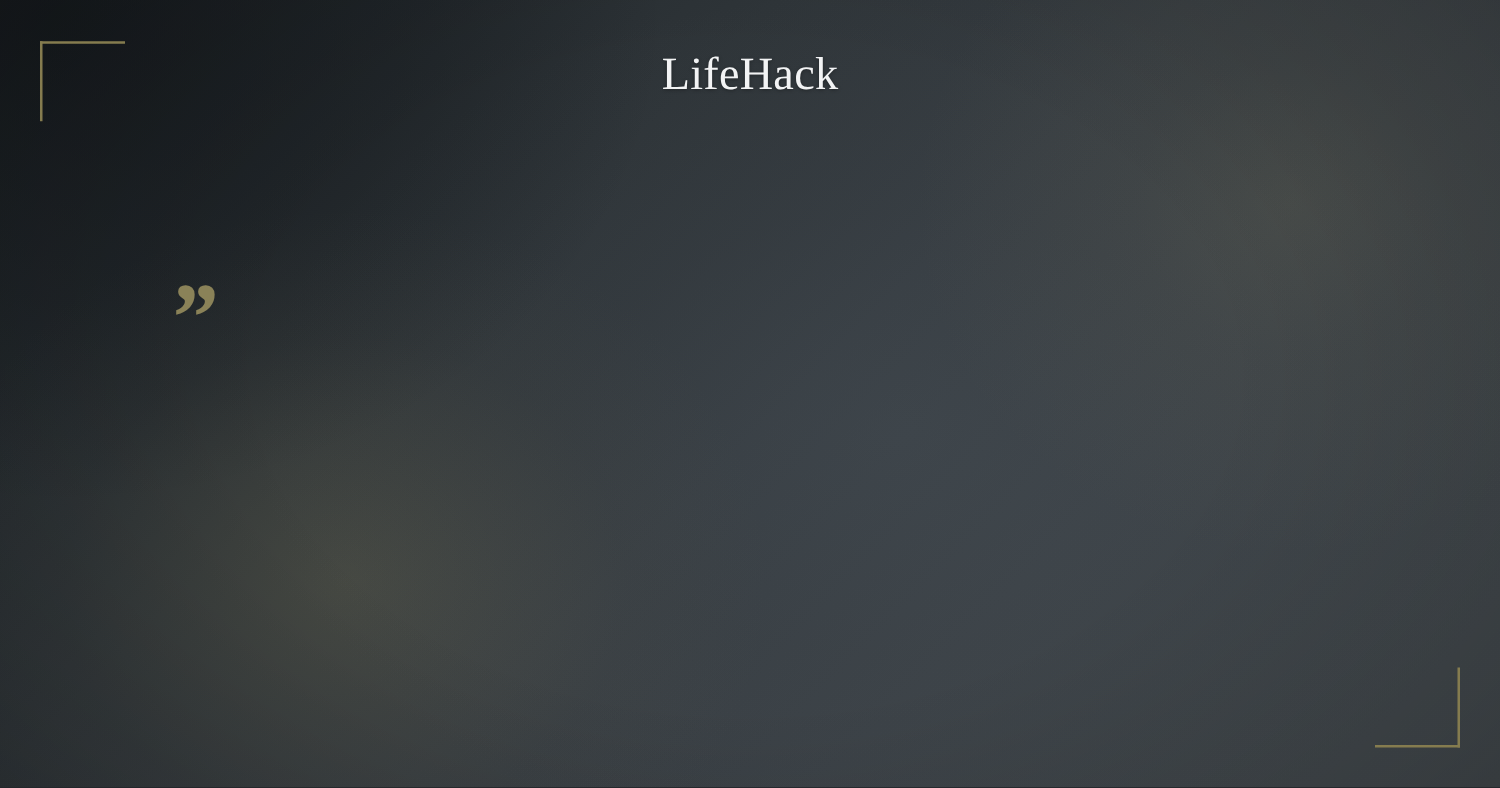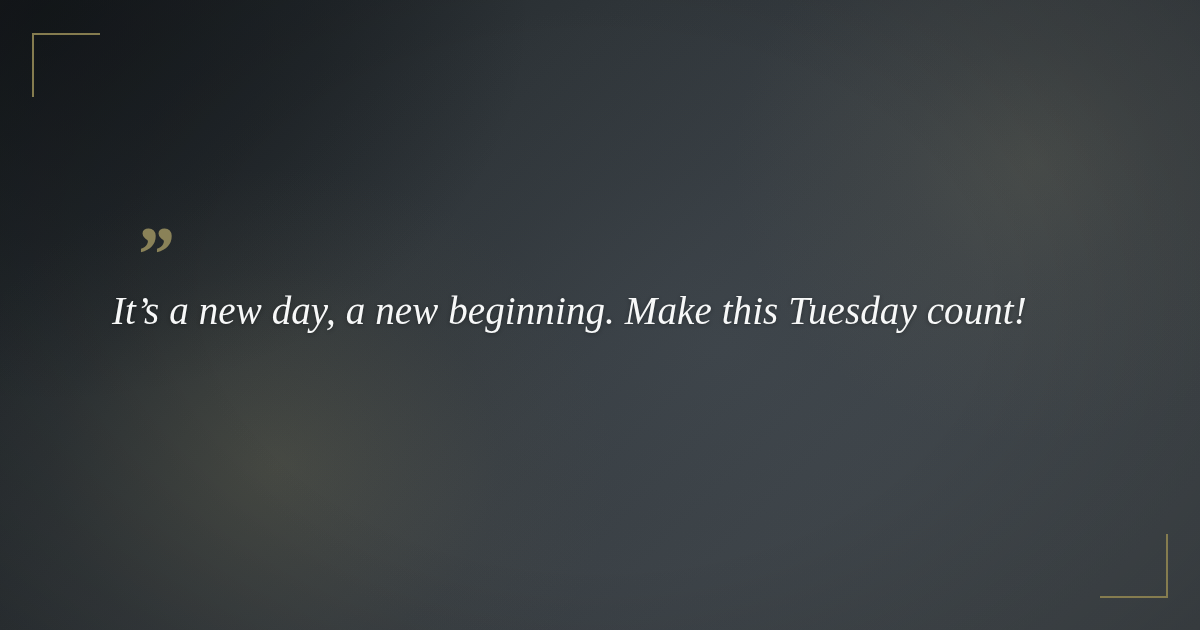--- a/index.html
+++ b/index.html
@@ -148,19 +148,19 @@
   <div class="bg-layer bg-base"></div>
   <div class="bg-layer bg-topleft-dark"></div>
   <div class="bg-layer bg-glow-warm-left"></div>
   <div class="bg-layer bg-glow-warm-right"></div>
   <div class="bg-layer bg-glow-cool-mid"></div>
   <div class="bg-layer bg-vignette"></div>
 
   <div class="corner corner-tl"></div>
   <div class="corner corner-br"></div>
 
+  <div id="brand">LifeHack</div>
 
   <div id="quote-block">
     <span id="quote-mark">”</span>
-    <div id="quote-text">It’s a new day, a new beginning. Make this Tuesday count!</div>
   </div>
 
 </div>
 
 </body></html>

